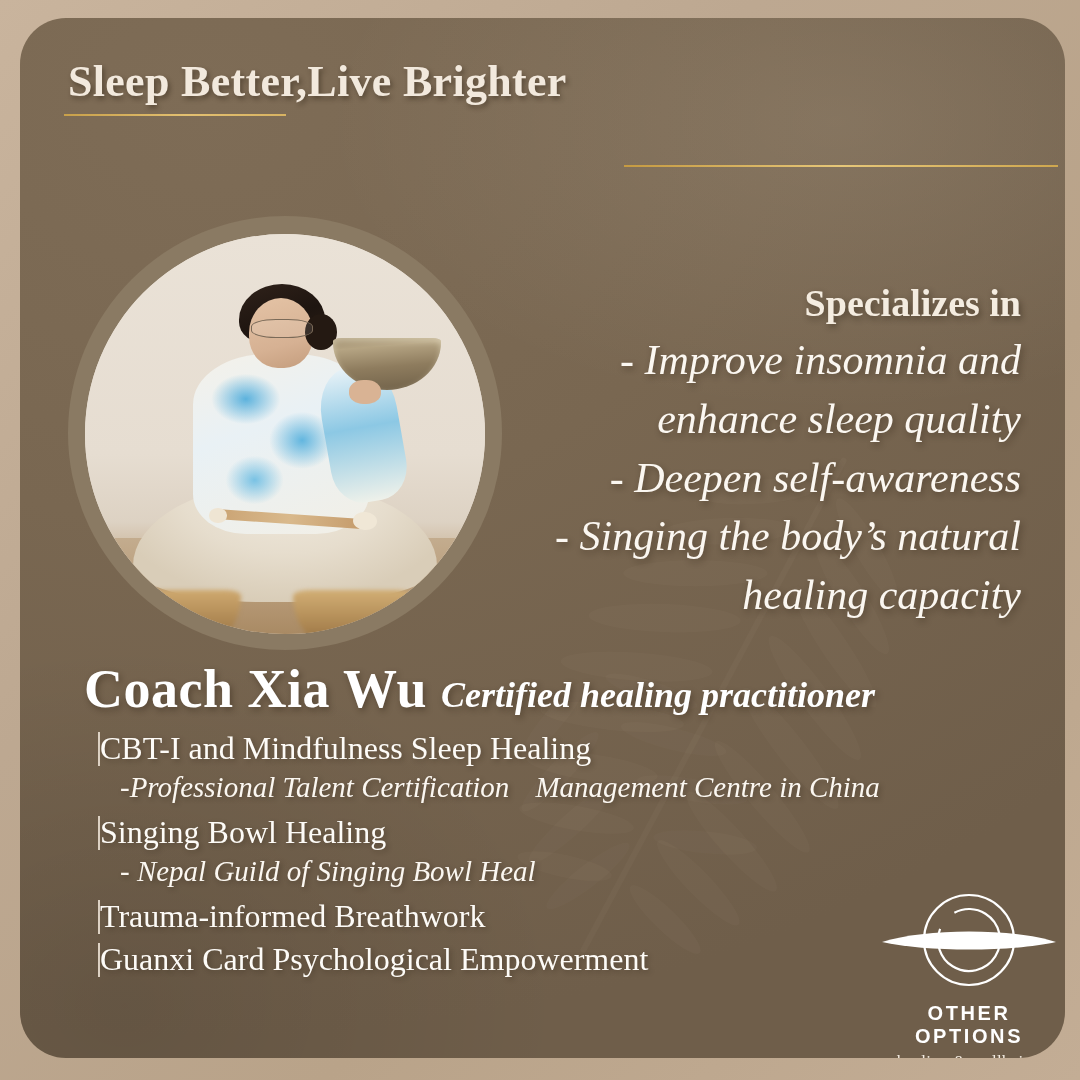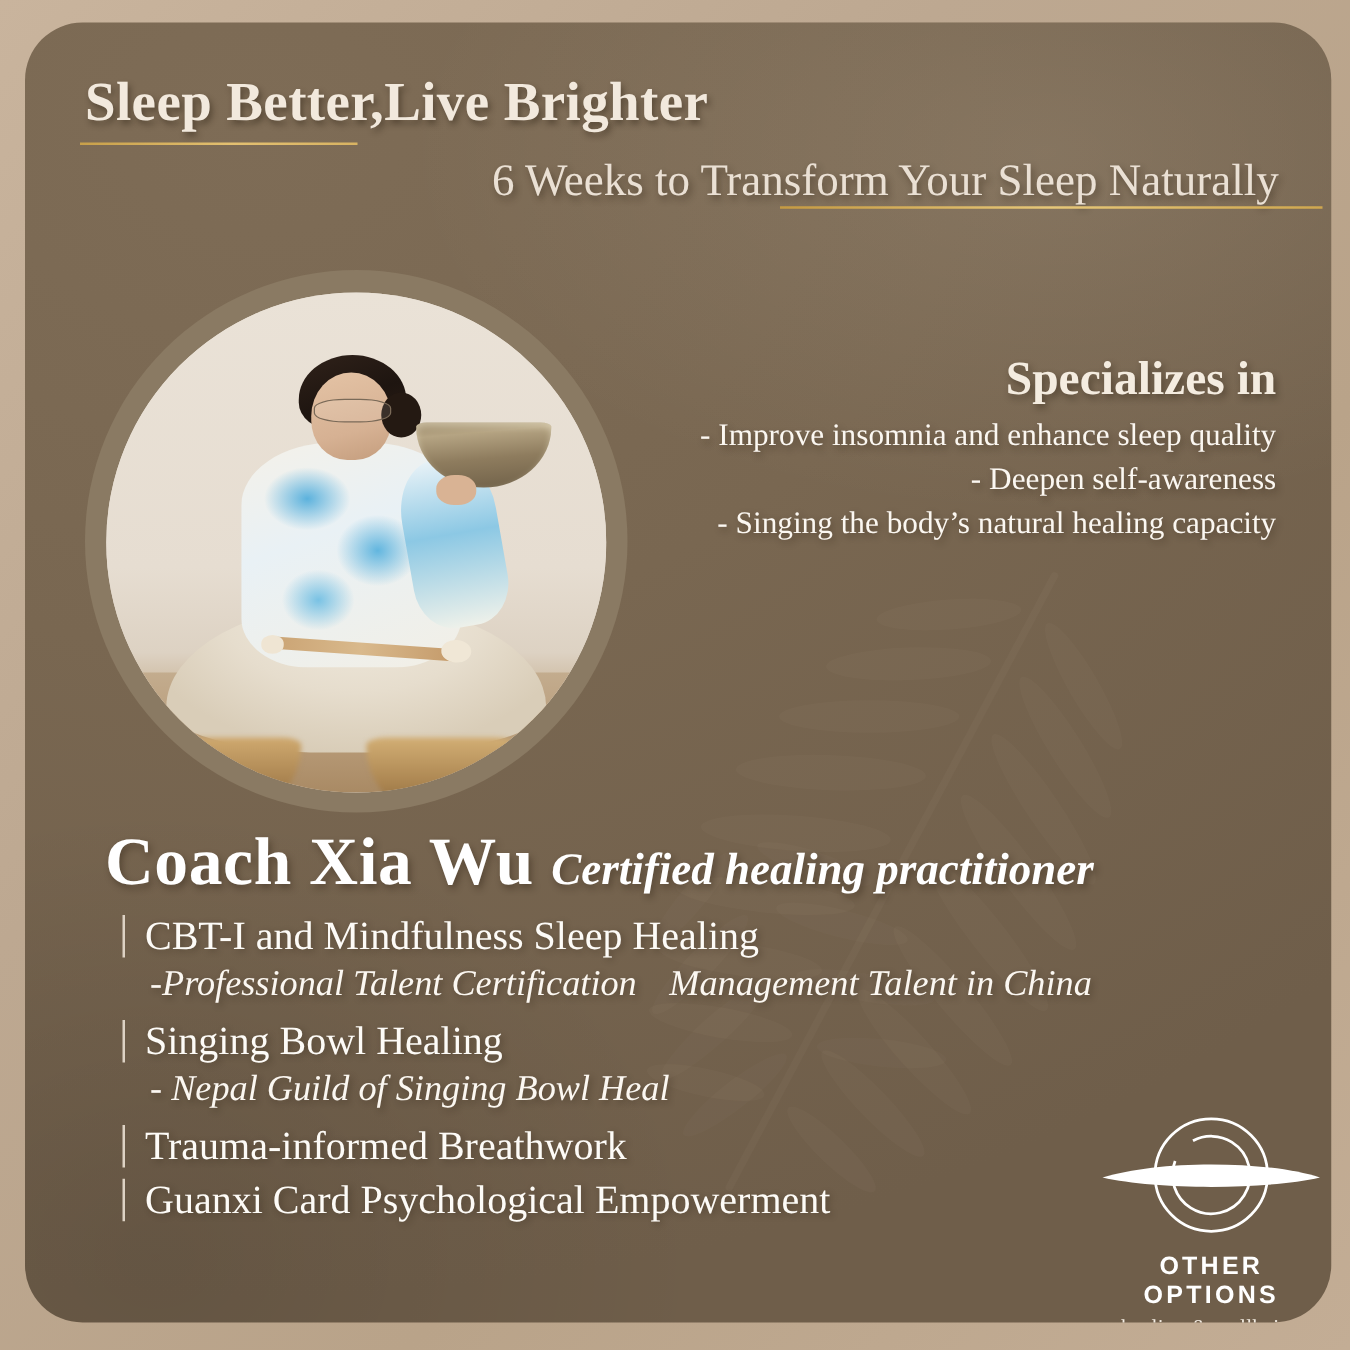--- a/index.html
+++ b/index.html
@@ -230,21 +230,22 @@
     text-align: right;
   }
   .spec-title {
     font-size: 38px;
     font-weight: bold;
     color: #f4ece0;
     text-shadow: 2px 3px 6px rgba(40,28,16,0.45);
     margin-bottom: 6px;
   }
   .spec-item {
-    font-size: 25px;
+    font-size: 42px;
+    font-style: italic;
     color: #fbf7f1;
     line-height: 1.40;
     text-shadow: 2px 3px 6px rgba(40,28,16,0.40);
   }
 
   
   .name-row {
     position: absolute;
     left: 64px;
     top: 640px;
@@ -273,21 +274,21 @@
   
   .creds {
     position: absolute;
     left: 78px;
     top: 712px;
     right: 40px;
   }
   .cred-main {
     display: flex;
     align-items: center;
-    gap: 16px;
+    gap: 0;
     margin-bottom: 4px;
   }
   .cred-bar {
     display: inline-block;
     width: 2px;
     height: 34px;
     background: #ddd2c4;
     flex: none;
   }
   .cred-main-text {
@@ -376,21 +377,20 @@
             <ellipse cx="64" cy="166" rx="56" ry="11" transform="rotate(26 64 166)"></ellipse>
             <ellipse cx="-60" cy="220" rx="52" ry="11" transform="rotate(-22 -60 220)"></ellipse>
             <ellipse cx="62" cy="220" rx="52" ry="11" transform="rotate(22 62 220)"></ellipse>
           </g>
         </g>
       </svg>
     </div>
 
     <div class="headline">Sleep Better,Live Brighter</div>
     <div class="rule-top"></div>
-    <div class="subhead">6 Weeks to Transform Your Sleep Naturally</div>
     <div class="rule-sub"></div>
 
     <div class="portrait-ring"></div>
     <div class="portrait">
       <div class="ph-wall"></div>
       <div class="ph-floor"></div>
       <div class="ph-skirt"></div>
       <div class="ph-torso"></div>
       <div class="ph-arm"></div>
       <div class="ph-hair"></div>
@@ -419,21 +419,21 @@
       <div class="coach-role">Certified healing practitioner</div>
     </div>
 
     <div class="creds">
 
       <div class="cred-group">
         <div class="cred-main">
           <span class="cred-bar"></span>
           <span class="cred-main-text">CBT-I and Mindfulness Sleep Healing</span>
         </div>
-        <div class="cred-sub"><span>-Professional Talent Certification</span><span class="gap"></span><span>Management Talent in China</span></div>
+        <div class="cred-sub"><span>-Professional Talent Certification</span><span class="gap"></span><span>Management Centre in China</span></div>
       </div>
 
       <div class="cred-group">
         <div class="cred-main">
           <span class="cred-bar"></span>
           <span class="cred-main-text">Singing Bowl Healing</span>
         </div>
         <div class="cred-sub">- Nepal Guild of Singing Bowl Heal</div>
       </div>
 

